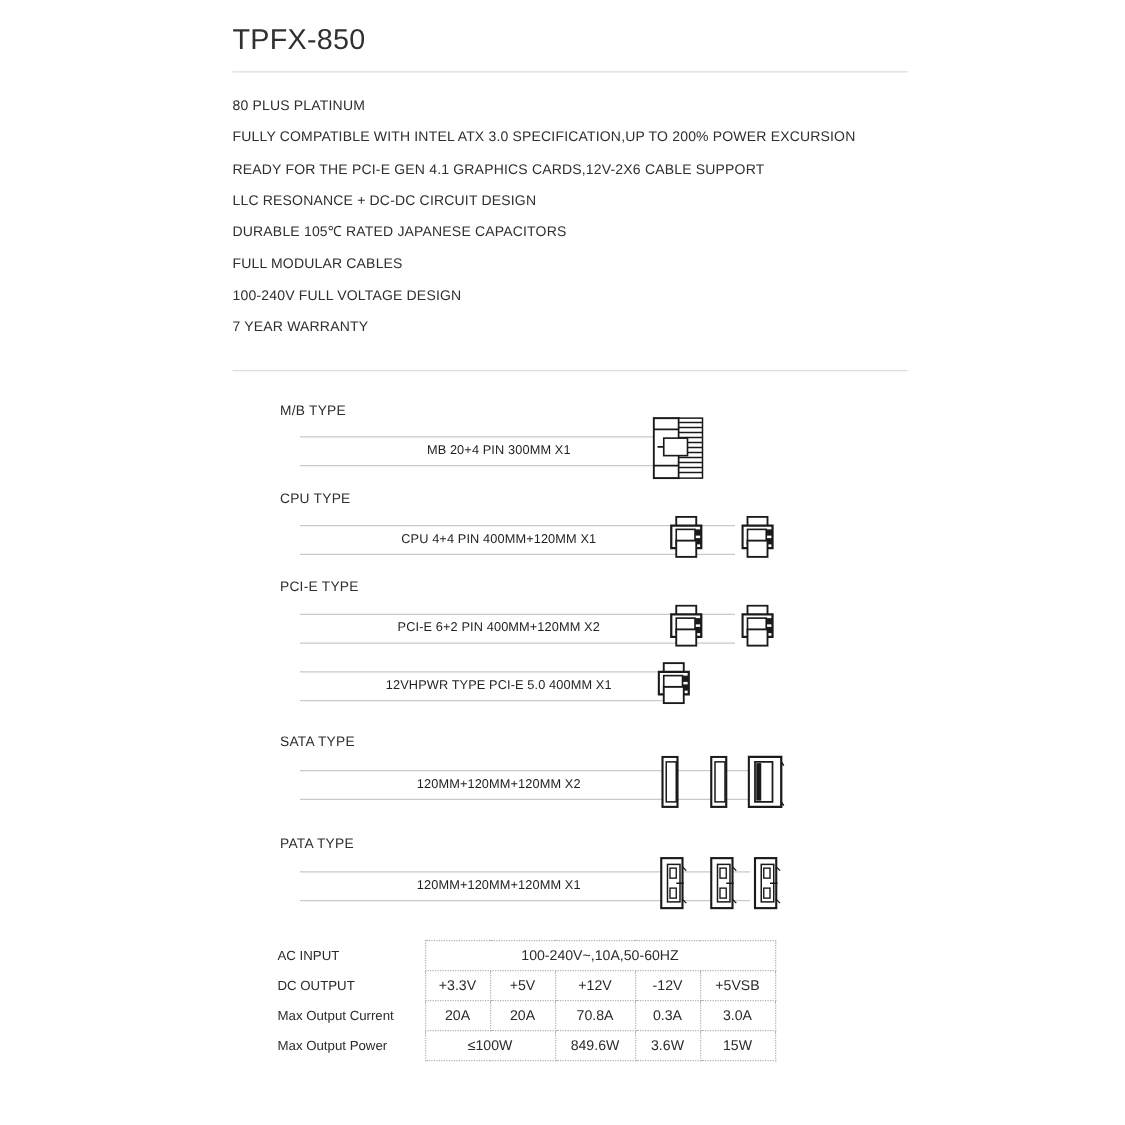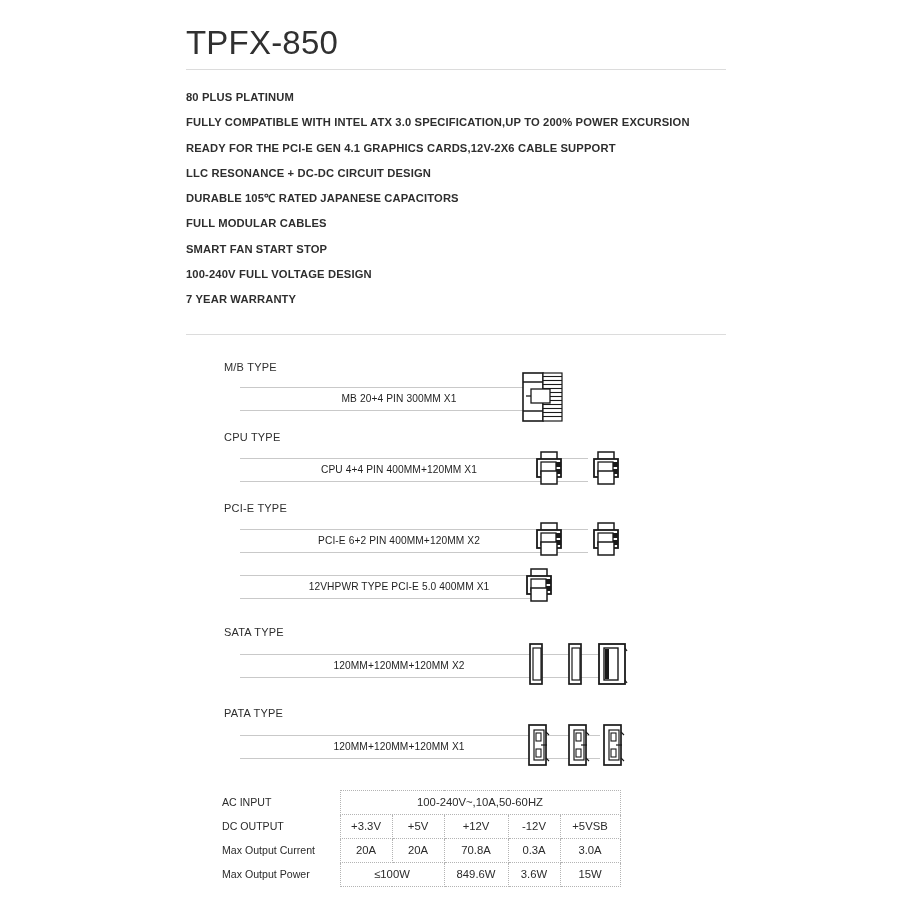--- a/index.html
+++ b/index.html
@@ -8,31 +8,31 @@
     background: #ffffff;
     font-family: "Liberation Sans", sans-serif;
     color: #2b2b2b;
     overflow: hidden;
   }
   .page { position: relative; width: 900px; height: 900px; }
 
   .content { position: absolute; left: 186px; top: 0; width: 540px; }
 
   .title {
-    font-size: 33px;
+    font-size: 23px;
     font-weight: 300;
     letter-spacing: 0.2px;
     color: #303030;
     line-height: 46px;
-    padding-top: 20px;
+    padding-top: 8px;
   }
   .divider { height: 1px; background: #dcdcdc; width: 100%; }
   .divider.top { margin-top: 3px; }
 
-  .features { padding-top: 15px; font-weight: bold; }
+  .features { padding-top: 15px; }
   .feature {
     font-size: 11.2px;
     line-height: 25.3px;
     color: #2e2e2e;
     letter-spacing: 0.15px;
     white-space: nowrap;
   }
 
   .divider.mid { margin-top: 21px; }
 
@@ -113,21 +113,20 @@
     <div class="title">TPFX-850</div>
     <div class="divider top"></div>
 
     <div class="features">
       <div class="feature">80 PLUS PLATINUM</div>
       <div class="feature">FULLY COMPATIBLE WITH INTEL ATX 3.0 SPECIFICATION,UP TO 200% POWER EXCURSION</div>
       <div class="feature">READY FOR THE PCI-E GEN 4.1 GRAPHICS CARDS,12V-2X6 CABLE SUPPORT</div>
       <div class="feature">LLC RESONANCE + DC-DC CIRCUIT DESIGN</div>
       <div class="feature">DURABLE 105℃ RATED JAPANESE CAPACITORS</div>
       <div class="feature">FULL MODULAR CABLES</div>
-      <div class="feature">SMART FAN START STOP</div>
       <div class="feature">100-240V FULL VOLTAGE DESIGN</div>
       <div class="feature">7 YEAR WARRANTY</div>
     </div>
 
     <div class="divider mid"></div>
 
     <div class="cables">
 
       <div class="cable-group" style="margin-top:8px;">
         <div class="group-label">M/B TYPE</div>

